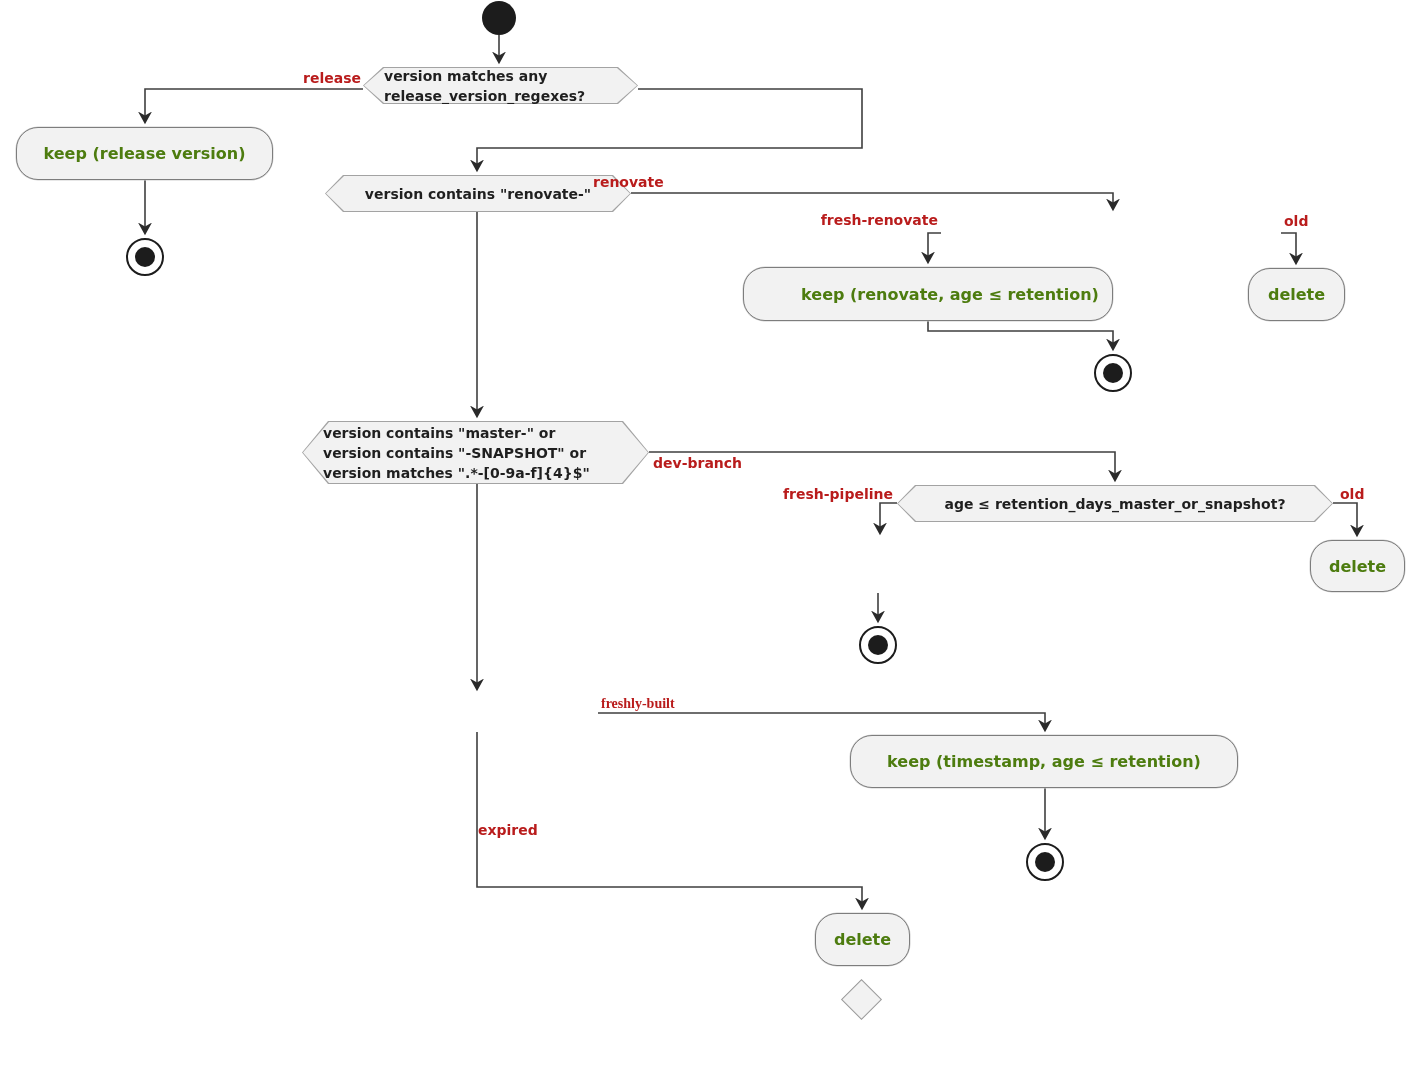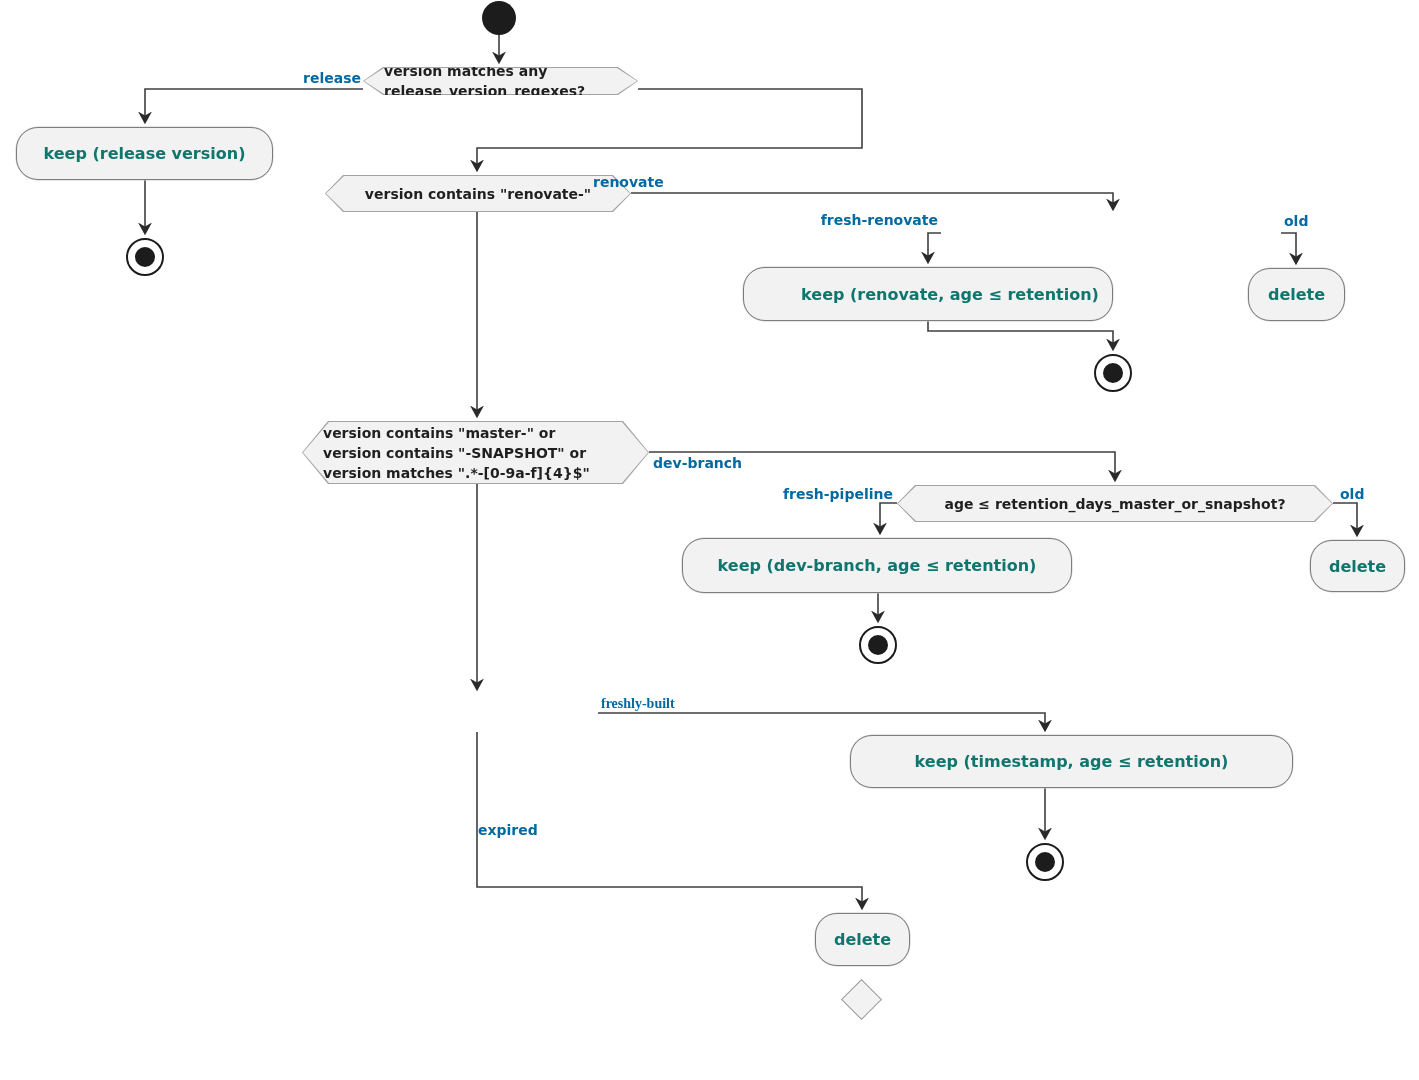--- a/index.html
+++ b/index.html
@@ -46,21 +46,21 @@
     border-radius: 50%;
     background: #1c1c1c;
   }
 
   
   .activity {
     background: #f2f2f2;
     border: 1.5px solid #7d7d7d;
     border-radius: 22px;
     display: flex; align-items: center; justify-content: center;
-    font-size: 16px; font-weight: bold; color: #0f766e;
+    font-size: 16px; font-weight: bold; color: #4d7c0f;
     white-space: nowrap;
     box-shadow: 0 0 0 0.5px #cfcfcf;
   }
 
   
   .hex {
     background: #a3a3a3;
     clip-path: polygon(0 50%, var(--cut) 0, calc(100% - var(--cut)) 0,
                        100% 50%, calc(100% - var(--cut)) 100%, var(--cut) 100%);
   }
@@ -78,21 +78,21 @@
     white-space: pre-line;
   }
   .hex .hex-label.ta-left {
     justify-content: flex-start;
     padding-left: 21px;
   }
 
   
   .edge-label {
     position: absolute;
-    font-size: 14px; font-weight: bold; color: #0369a1;
+    font-size: 14px; font-weight: bold; color: #b91c1c;
     white-space: nowrap;
   }
   .edge-label.ta-right { text-align: right; }
 
   
   .diamond {
     width: 29px; height: 29px;
     background: #f2f2f2;
     border: 1.5px solid #9a9a9a;
     transform: rotate(45deg);
@@ -123,21 +123,21 @@
     <polyline points="878,593 878,621" marker-end="url(#arrow)"></polyline>
     <polyline points="1333,503 1357,503 1357,535" marker-end="url(#arrow)"></polyline>
     <polyline points="477,484 477,689" marker-end="url(#arrow)"></polyline>
     <polyline points="598,713 1045,713 1045,730" marker-end="url(#arrow)"></polyline>
     <polyline points="1045,788 1045,838" marker-end="url(#arrow)"></polyline>
     <polyline points="477,732 477,887 862,887 862,908" marker-end="url(#arrow)"></polyline>
   </svg>
 
   <div class="node start-dot" style="left:482px; top:1px;"></div>
 
-  <div class="node hex" style="left:363px; top:67px; width:275px; height:28px; --cut:20px;">
+  <div class="node hex" style="left:363px; top:67px; width:275px; height:37px; --cut:20px;">
     <div class="hex-fill"></div>
     <div class="hex-label ta-left">version matches any
 release_version_regexes?</div>
   </div>
   <div class="edge-label ta-right" style="left:270px; top:70px; width:91px;">release</div>
 
   <div class="node activity" style="left:16px; top:127px; width:257px; height:53px;">keep (release version)</div>
   <div class="node end-ring" style="left:126px; top:238px;">
     <div class="dot"></div>
   </div>
@@ -165,30 +165,29 @@
   </div>
   <div class="edge-label" style="left:653px; top:435px;margin-top:20px;">dev-branch</div>
 
   <div class="node hex" style="left:897px; top:485px; width:436px; height:37px; --cut:18px;">
     <div class="hex-fill"></div>
     <div class="hex-label">age ≤ retention_days_master_or_snapshot?</div>
   </div>
   <div class="edge-label ta-right" style="left:760px; top:486px; width:133px;">fresh-pipeline</div>
   <div class="edge-label" style="left:1340px; top:486px;">old</div>
 
-  <div class="node activity" style="left:682px; top:538px; width:390px; height:55px;">keep (dev-branch, age ≤ retention)</div>
   <div class="node activity" style="left:1310px; top:540px; width:95px; height:52px;">delete</div>
   <div class="node end-ring" style="left:859px; top:626px;">
     <div class="dot"></div>
   </div>
 
   <div class="edge-label" style="left:601px; top:696px;font-family:Liberation Serif, serif;">freshly-built</div>
   <div class="edge-label" style="left:478px; top:822px;">expired</div>
 
-  <div class="node activity" style="left:850px; top:735px; width:443px; height:53px;">keep (timestamp, age ≤ retention)</div>
+  <div class="node activity" style="left:850px; top:735px; width:388px; height:53px;">keep (timestamp, age ≤ retention)</div>
   <div class="node end-ring" style="left:1026px; top:843px;">
     <div class="dot"></div>
   </div>
 
   <div class="node activity" style="left:815px; top:913px; width:95px; height:53px;">delete</div>
   <div class="node diamond" style="left:847px; top:985px;"></div>
 
 </div>
 
 </body></html>

